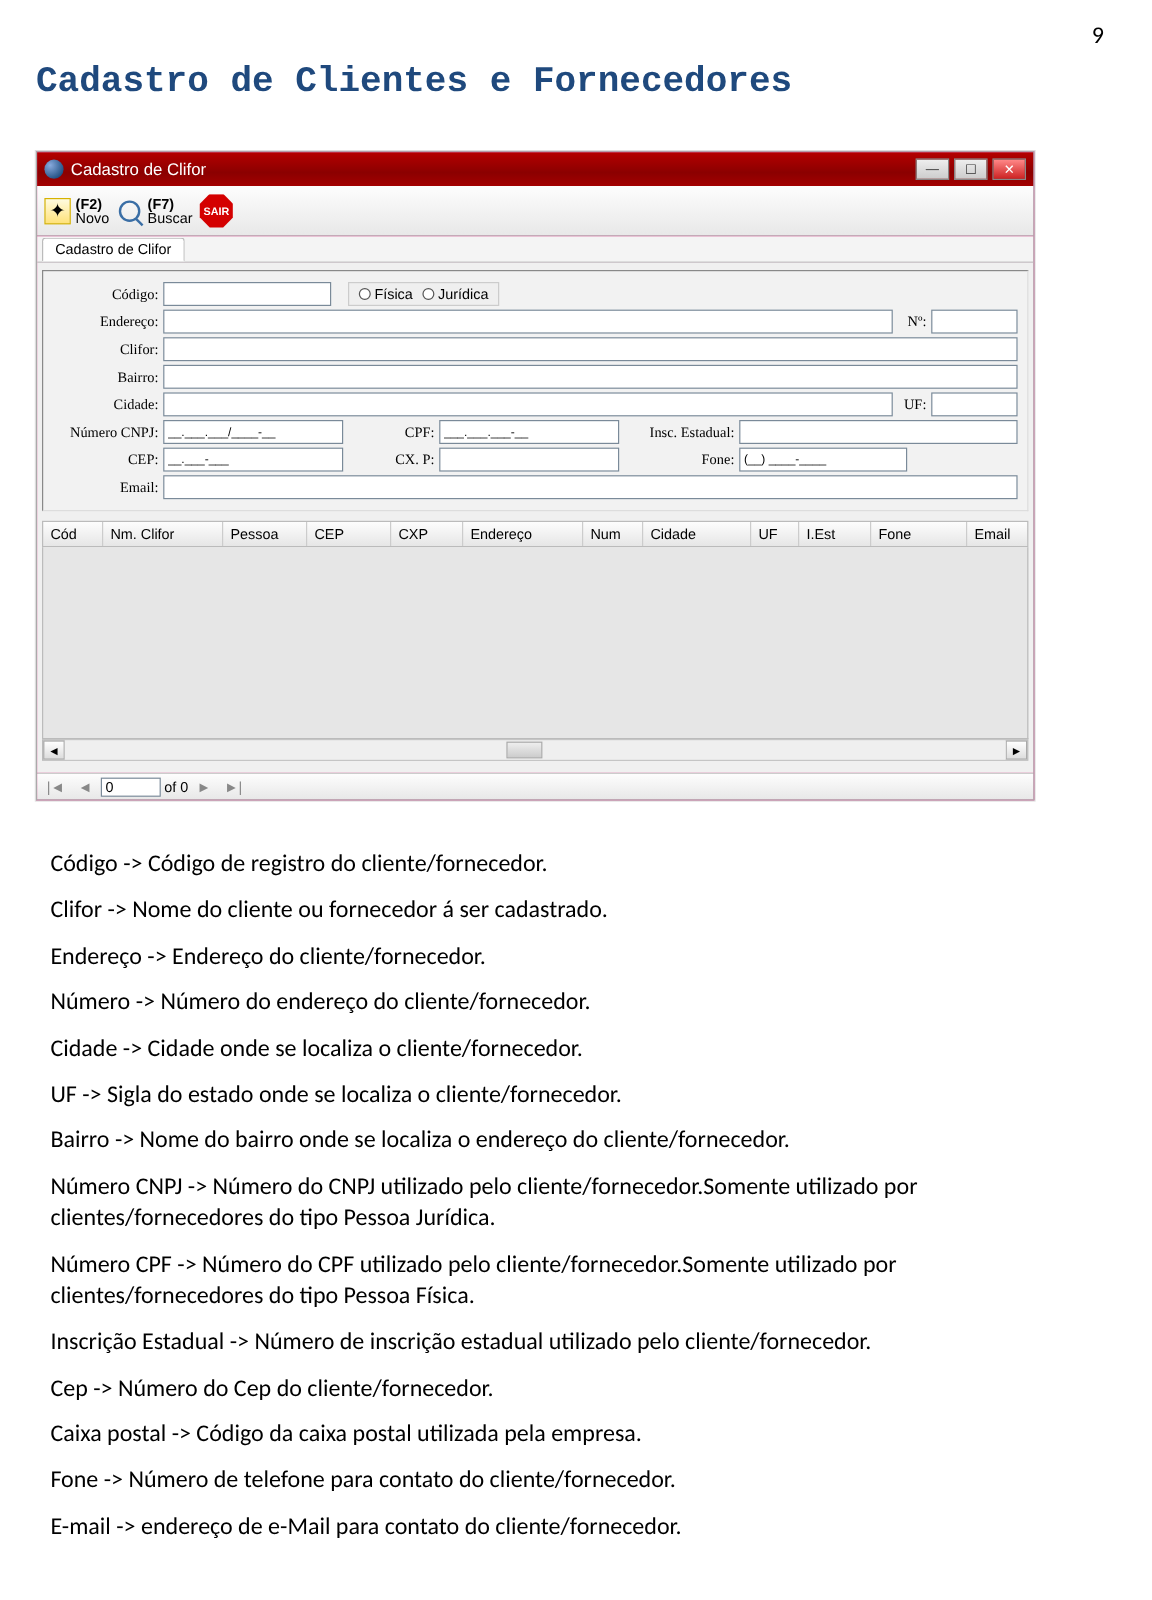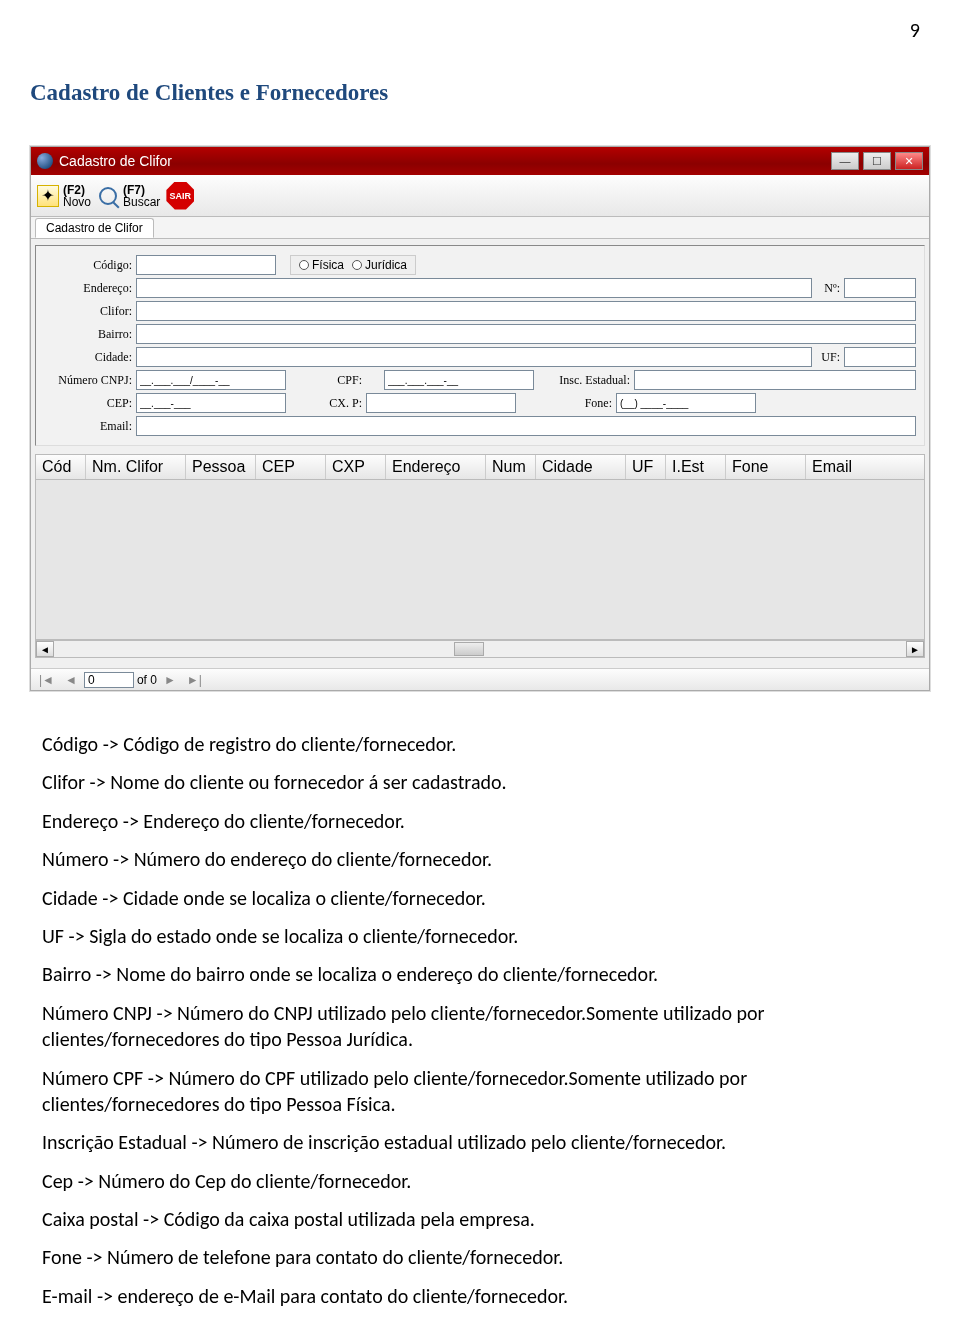--- a/index.html
+++ b/index.html
@@ -16,29 +16,29 @@
   }
   .page-num {
     position: absolute;
     top: 18px;
     right: 40px;
     font-size: 20px;
     color: #000;
   }
   .doc-heading {
     color: #1f497d;
-    font-family: Liberation Serif, serif;
-    font-size: 23px;
+    font-family: Liberation Mono, monospace;
+    font-size: 30px;
     font-weight: bold;
-    margin: 60px 0 40px 0;
+    margin: 32px 0 40px 0;
   }
   
   .win {
     border: 1px solid #aaa;
-    width: 900px;
+    width: 832px;
     box-shadow: 0 0 0 1px #ddd;
     background: #ec4899;
   }
   .titlebar {
     background: linear-gradient(#b40000, #8b0000 60%, #a30000);
     height: 28px;
     display: flex;
     align-items: center;
     padding: 0 6px;
     color: #fff;
@@ -124,21 +124,21 @@
     font-size:10px; font-family: Tahoma, Arial, sans-serif;
   }
   .radgrp { display:flex; align-items:center; gap:8px; padding:0 8px; border:1px solid #ccc; height:20px; background:#efefef;}
   .rad { display:flex; align-items:center; gap:3px; }
   .rad .dot{width:10px;height:10px;border:1px solid #555;border-radius:50%;background:#fff;}
   
   .gridheader {
     background: linear-gradient(#fdfdfd,#e6e6e6);
     border:1px solid #bbb;
     display:flex;
-    font-family: Tahoma, Arial, sans-serif; font-size:16px;
+    font-family: Tahoma, Arial, sans-serif; font-size:12px;
     margin-top:8px;
   }
   .gh {
     padding:3px 6px; border-right:1px solid #ccc;
   }
   .gridbody {
     height:160px; background:#e6e6e6; border:1px solid #bbb; border-top:none;
   }
   .scrollbar {
     height:18px; background:#f0f0f0; border:1px solid #bbb;
@@ -241,21 +241,21 @@
         <div class="frow">
           <label class="main">Cidade:</label>
           <input class="tin" style="flex: 1 1 0%;">
           <label style="width:32px;text-align:right;padding:0 4px">UF:</label>
           <input class="tin" style="width: 72px;">
         </div>
         <div class="frow">
           <label class="main">Número CNPJ:</label>
           <input class="tin" style="width: 150px;" value="__.___.___/____-__">
           <label style="width:80px;text-align:right;padding:0 4px">CPF:</label>
-          <input class="tin" style="width: 150px; margin-left: 18px;" value="___.___.___-__">
+          <input class="tin" style="width: 150px;" value="___.___.___-__">
           <label style="width:100px;text-align:right;padding:0 4px">Insc. Estadual:</label>
           <input class="tin" style="flex: 1 1 0%;">
         </div>
         <div class="frow">
           <label class="main">CEP:</label>
           <input class="tin" style="width: 150px;" value="__.___-___">
           <label style="width:80px;text-align:right;padding:0 4px">CX. P:</label>
           <input class="tin" style="width: 150px;">
           <label style="width:100px;text-align:right;padding:0 4px">Fone:</label>
           <input class="tin" style="width: 140px;" value="(__) ____-____">

